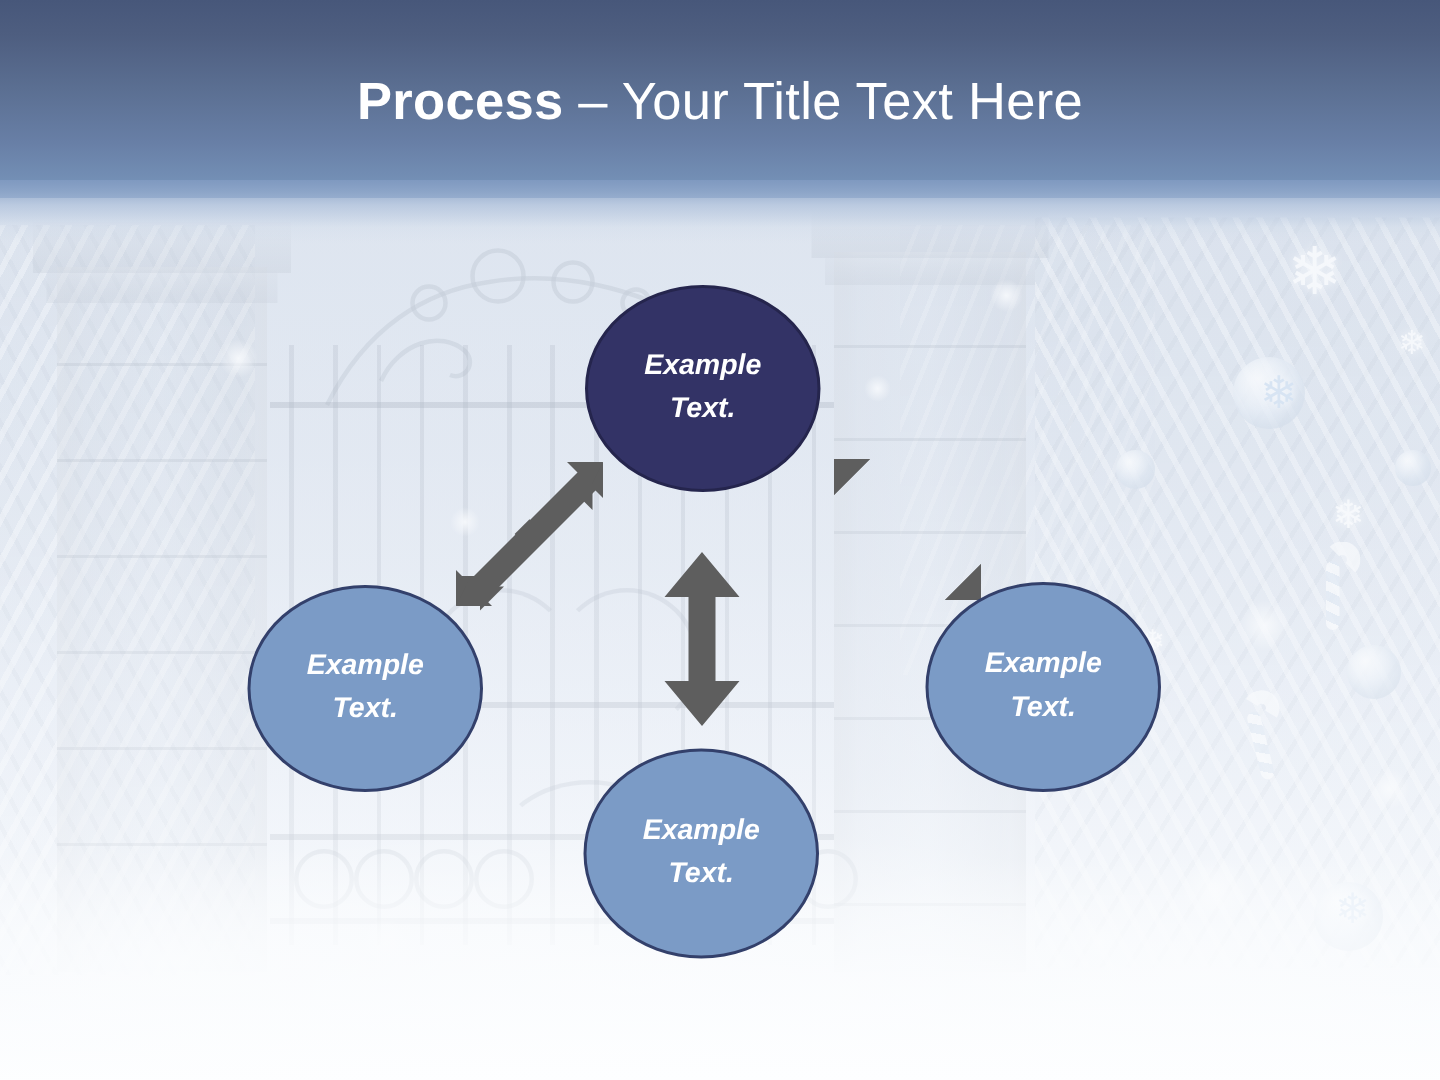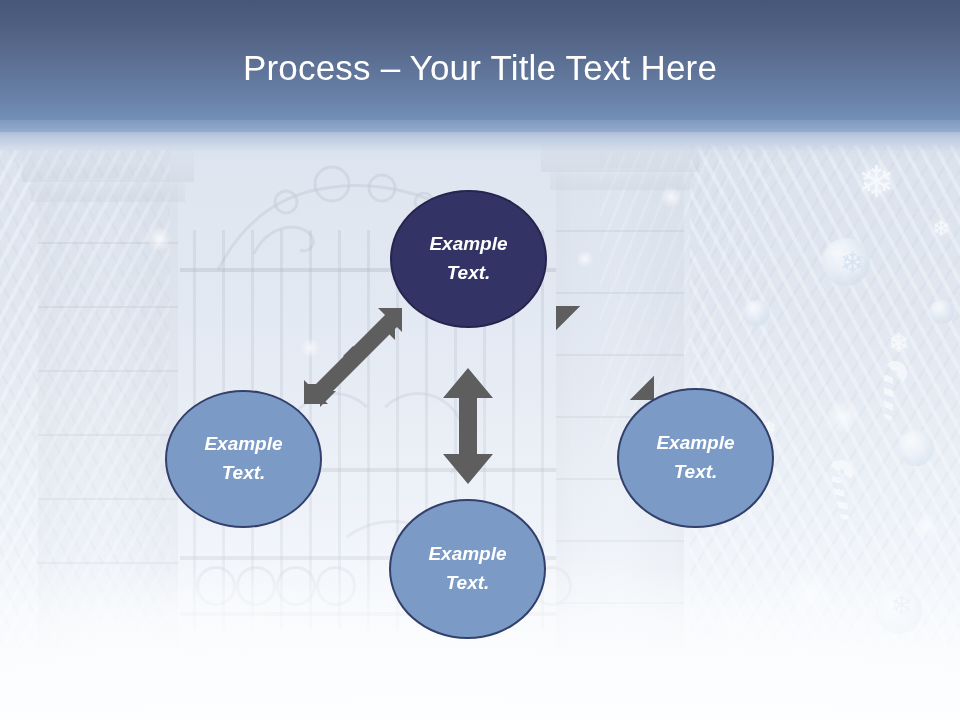--- a/index.html
+++ b/index.html
@@ -292,21 +292,21 @@
   .slide-title {
     position: absolute;
     left: 0; top: 48px;
     width: 960px;
     text-align: center;
     color: #ffffff;
     font-size: 35px;
     letter-spacing: 0.2px;
     white-space: nowrap;
   }
-  .slide-title .t-bold { font-weight: normal; }
+  .slide-title .t-bold { font-weight: bold; }
   .slide-title .t-rest { font-weight: normal; }
 
   
   .node {
     position: absolute;
     border-radius: 50%;
     display: flex;
     flex-direction: column;
     align-items: center;
     justify-content: center;

